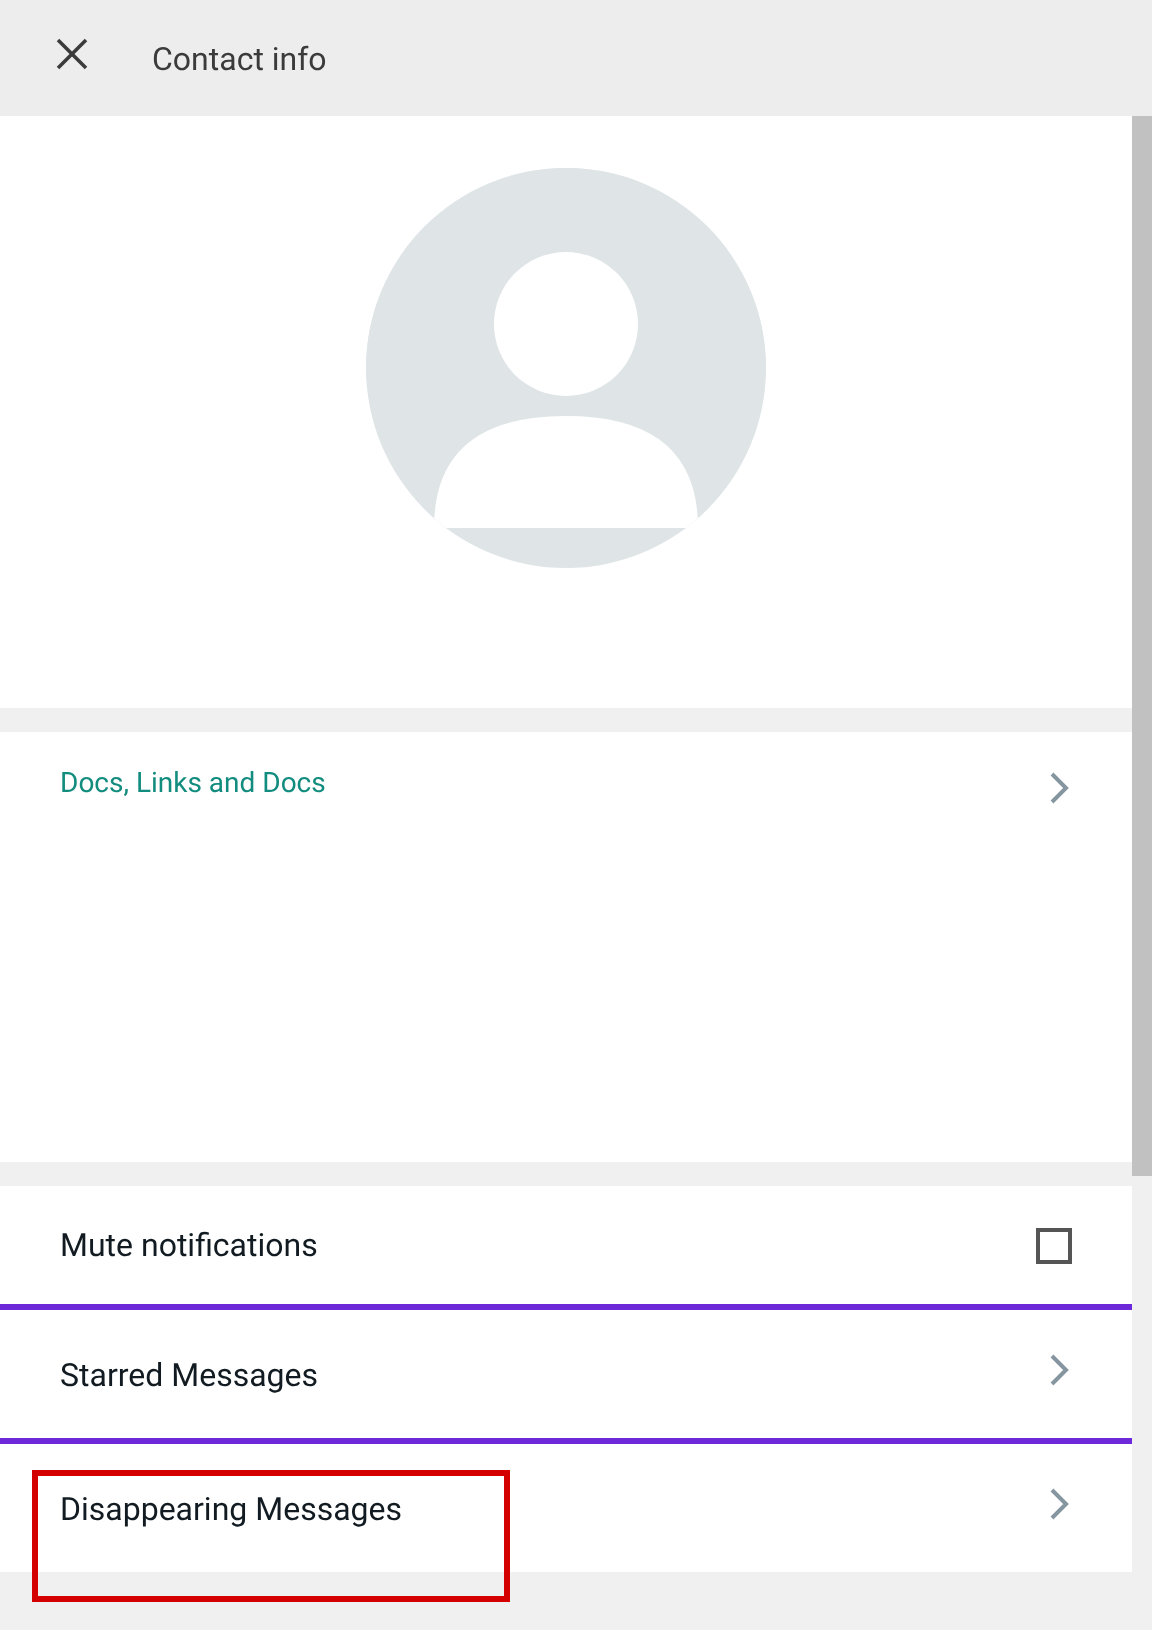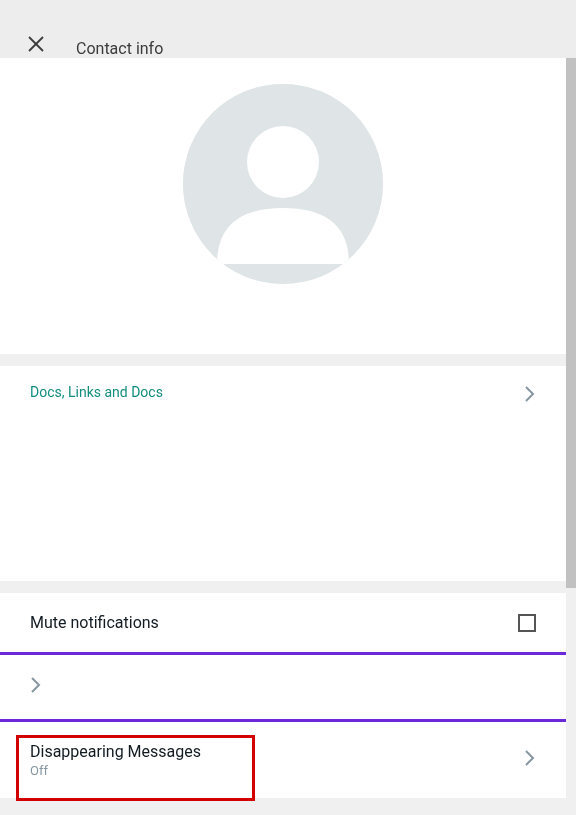--- a/index.html
+++ b/index.html
@@ -11,21 +11,21 @@
       font-family: -apple-system, BlinkMacSystemFont, "Segoe UI", Roboto, Helvetica, Arial, sans-serif;
       background: #f0f0f0;
       width: 576px;
       height: 815px;
       position: relative;
     }
     .header {
       background: #ededed;
       height: 58px;
       display: flex;
-      align-items: flex-end;
+      align-items: center;
       padding: 0 24px;
     }
     .close-btn {
       width: 24px;
       height: 24px;
       display: flex;
       align-items: center;
       justify-content: center;
       cursor: pointer;
       margin-right: 28px;
@@ -182,30 +182,30 @@
 </div>
 
 <div class="section-gap"></div>
 
 <div class="settings-section">
   <div class="setting-row">
     <span class="setting-label">Mute notifications</span>
     <span class="checkbox"></span>
   </div>
   <div class="setting-row">
+    <span class="setting-label">Starred Messages</span>
     <span class="chevron">
       <svg viewBox="0 0 12 20" fill="none" stroke="#8696a0" stroke-width="2">
         <polyline points="2,3 9,10 2,17"></polyline>
       </svg>
     </span>
   </div>
   <div class="setting-row">
     <div class="setting-left">
       <span class="setting-label">Disappearing Messages</span>
-      <span class="setting-sub">Off</span>
     </div>
     <span class="chevron">
       <svg viewBox="0 0 12 20" fill="none" stroke="#8696a0" stroke-width="2">
         <polyline points="2,3 9,10 2,17"></polyline>
       </svg>
     </span>
   </div>
 </div>
 
 <div class="scrollbar">

